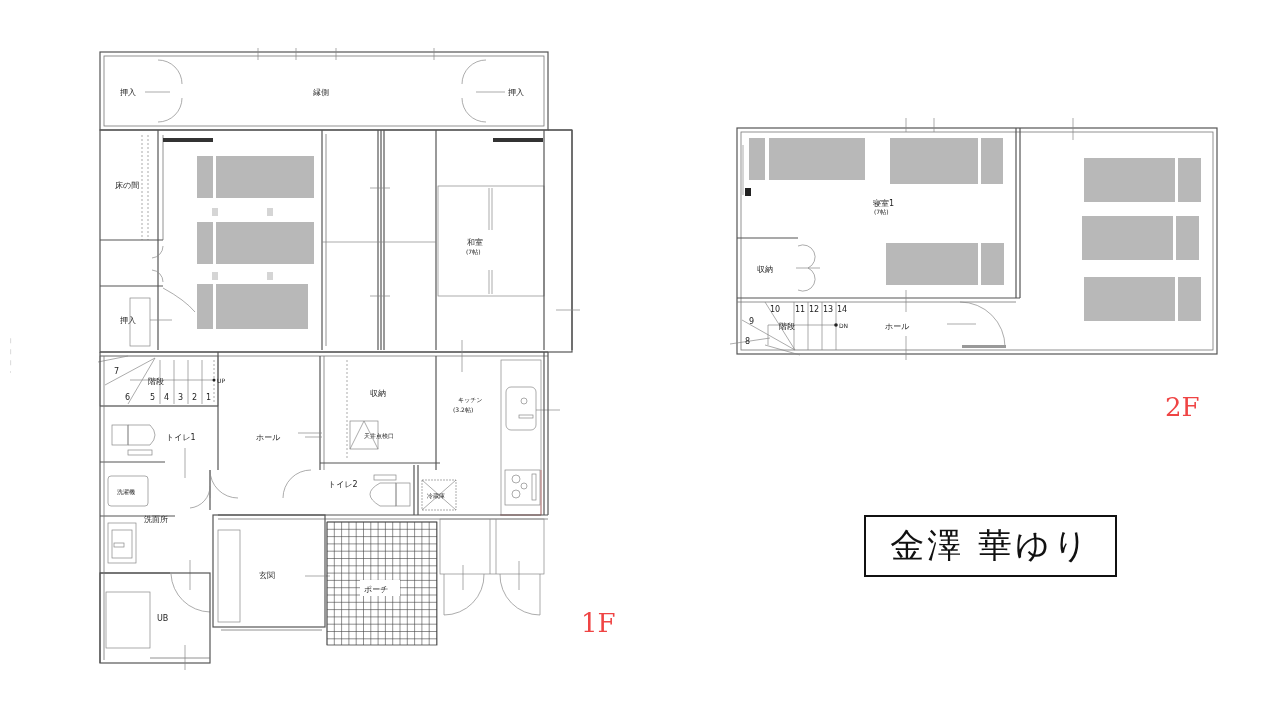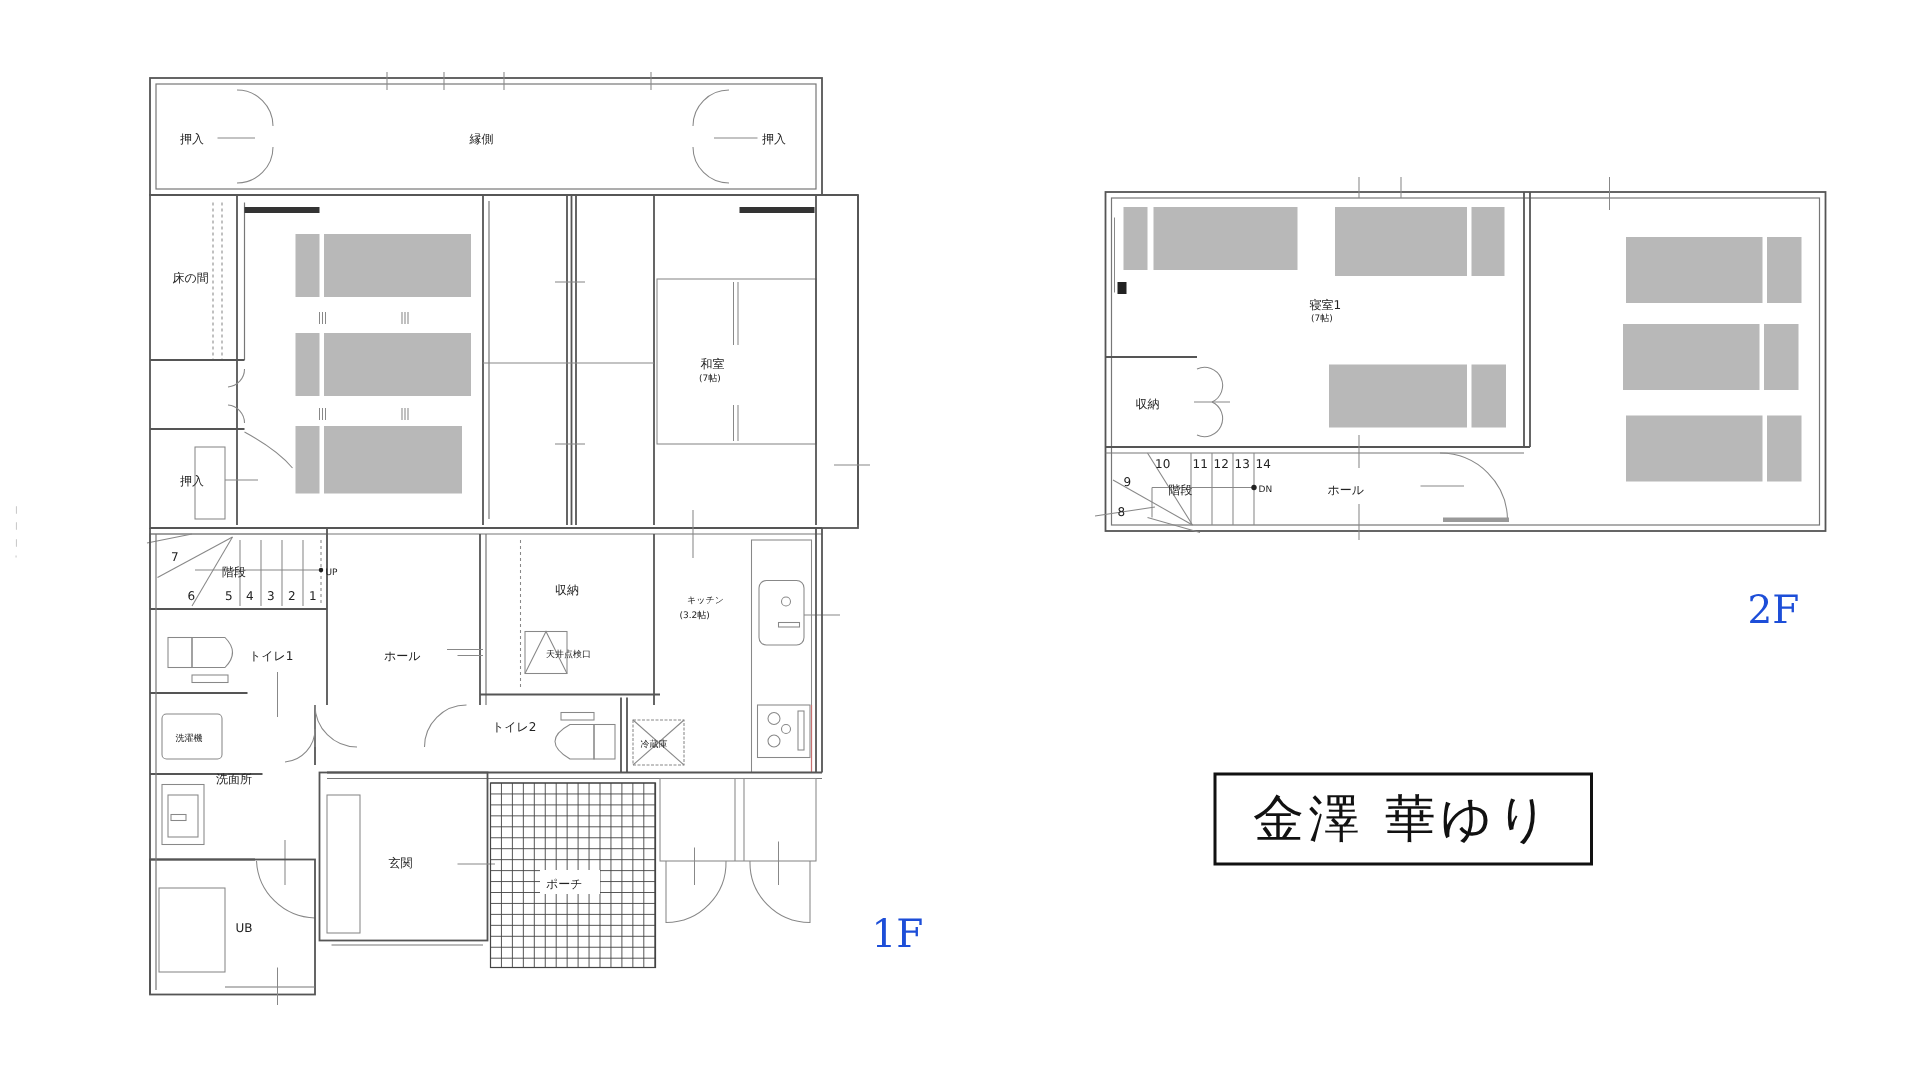--- a/index.html
+++ b/index.html
@@ -5,22 +5,22 @@
   html, body { margin: 0; padding: 0; background: #ffffff; }
   body { width: 1280px; height: 717px; position: relative; overflow: hidden; font-family: "DejaVu Sans", sans-serif; }
   svg { position: absolute; left: 0; top: 0; }
   .wall { fill: none; stroke: #555; stroke-width: 1.2; }
   .wall2 { fill: none; stroke: #777; stroke-width: 0.8; }
   .thin { fill: none; stroke: #888; stroke-width: 0.7; }
   .furn { fill: #b8b8b8; stroke: none; }
   .lbl { font-size: 8px; fill: #222; font-family: "DejaVu Sans", sans-serif; }
   .lbl-sm { font-size: 6px; fill: #222; font-family: "DejaVu Sans", sans-serif; }
   .num { font-size: 8px; fill: #222; font-family: "DejaVu Sans", sans-serif; }
-  .floor-label { position: absolute; font-family: "DejaVu Serif", serif; font-size: 26px; color: #1d4ed8; }
-  .name-box { position: absolute; left: 809px; top: 515px; width: 253px; height: 62px; border: 2px solid #111; box-sizing: border-box; display: flex; align-items: center; justify-content: center; }
+  .floor-label { position: absolute; font-family: "DejaVu Serif", serif; font-size: 26px; color: #ef4444; }
+  .name-box { position: absolute; left: 864px; top: 515px; width: 253px; height: 62px; border: 2px solid #111; box-sizing: border-box; display: flex; align-items: center; justify-content: center; }
   .name-box span { font-family: "DejaVu Serif", serif; font-size: 34px; color: #111; letter-spacing: 3px; }
   .edge-marks { position: absolute; left: 10px; top: 335px; width: 4px; font-size: 5px; color: #aaa; line-height: 11px; }
 </style>
 </head>
 <body>
 
 <svg width="1280" height="717" viewBox="0 0 1280 717">
 
   <g>
 

